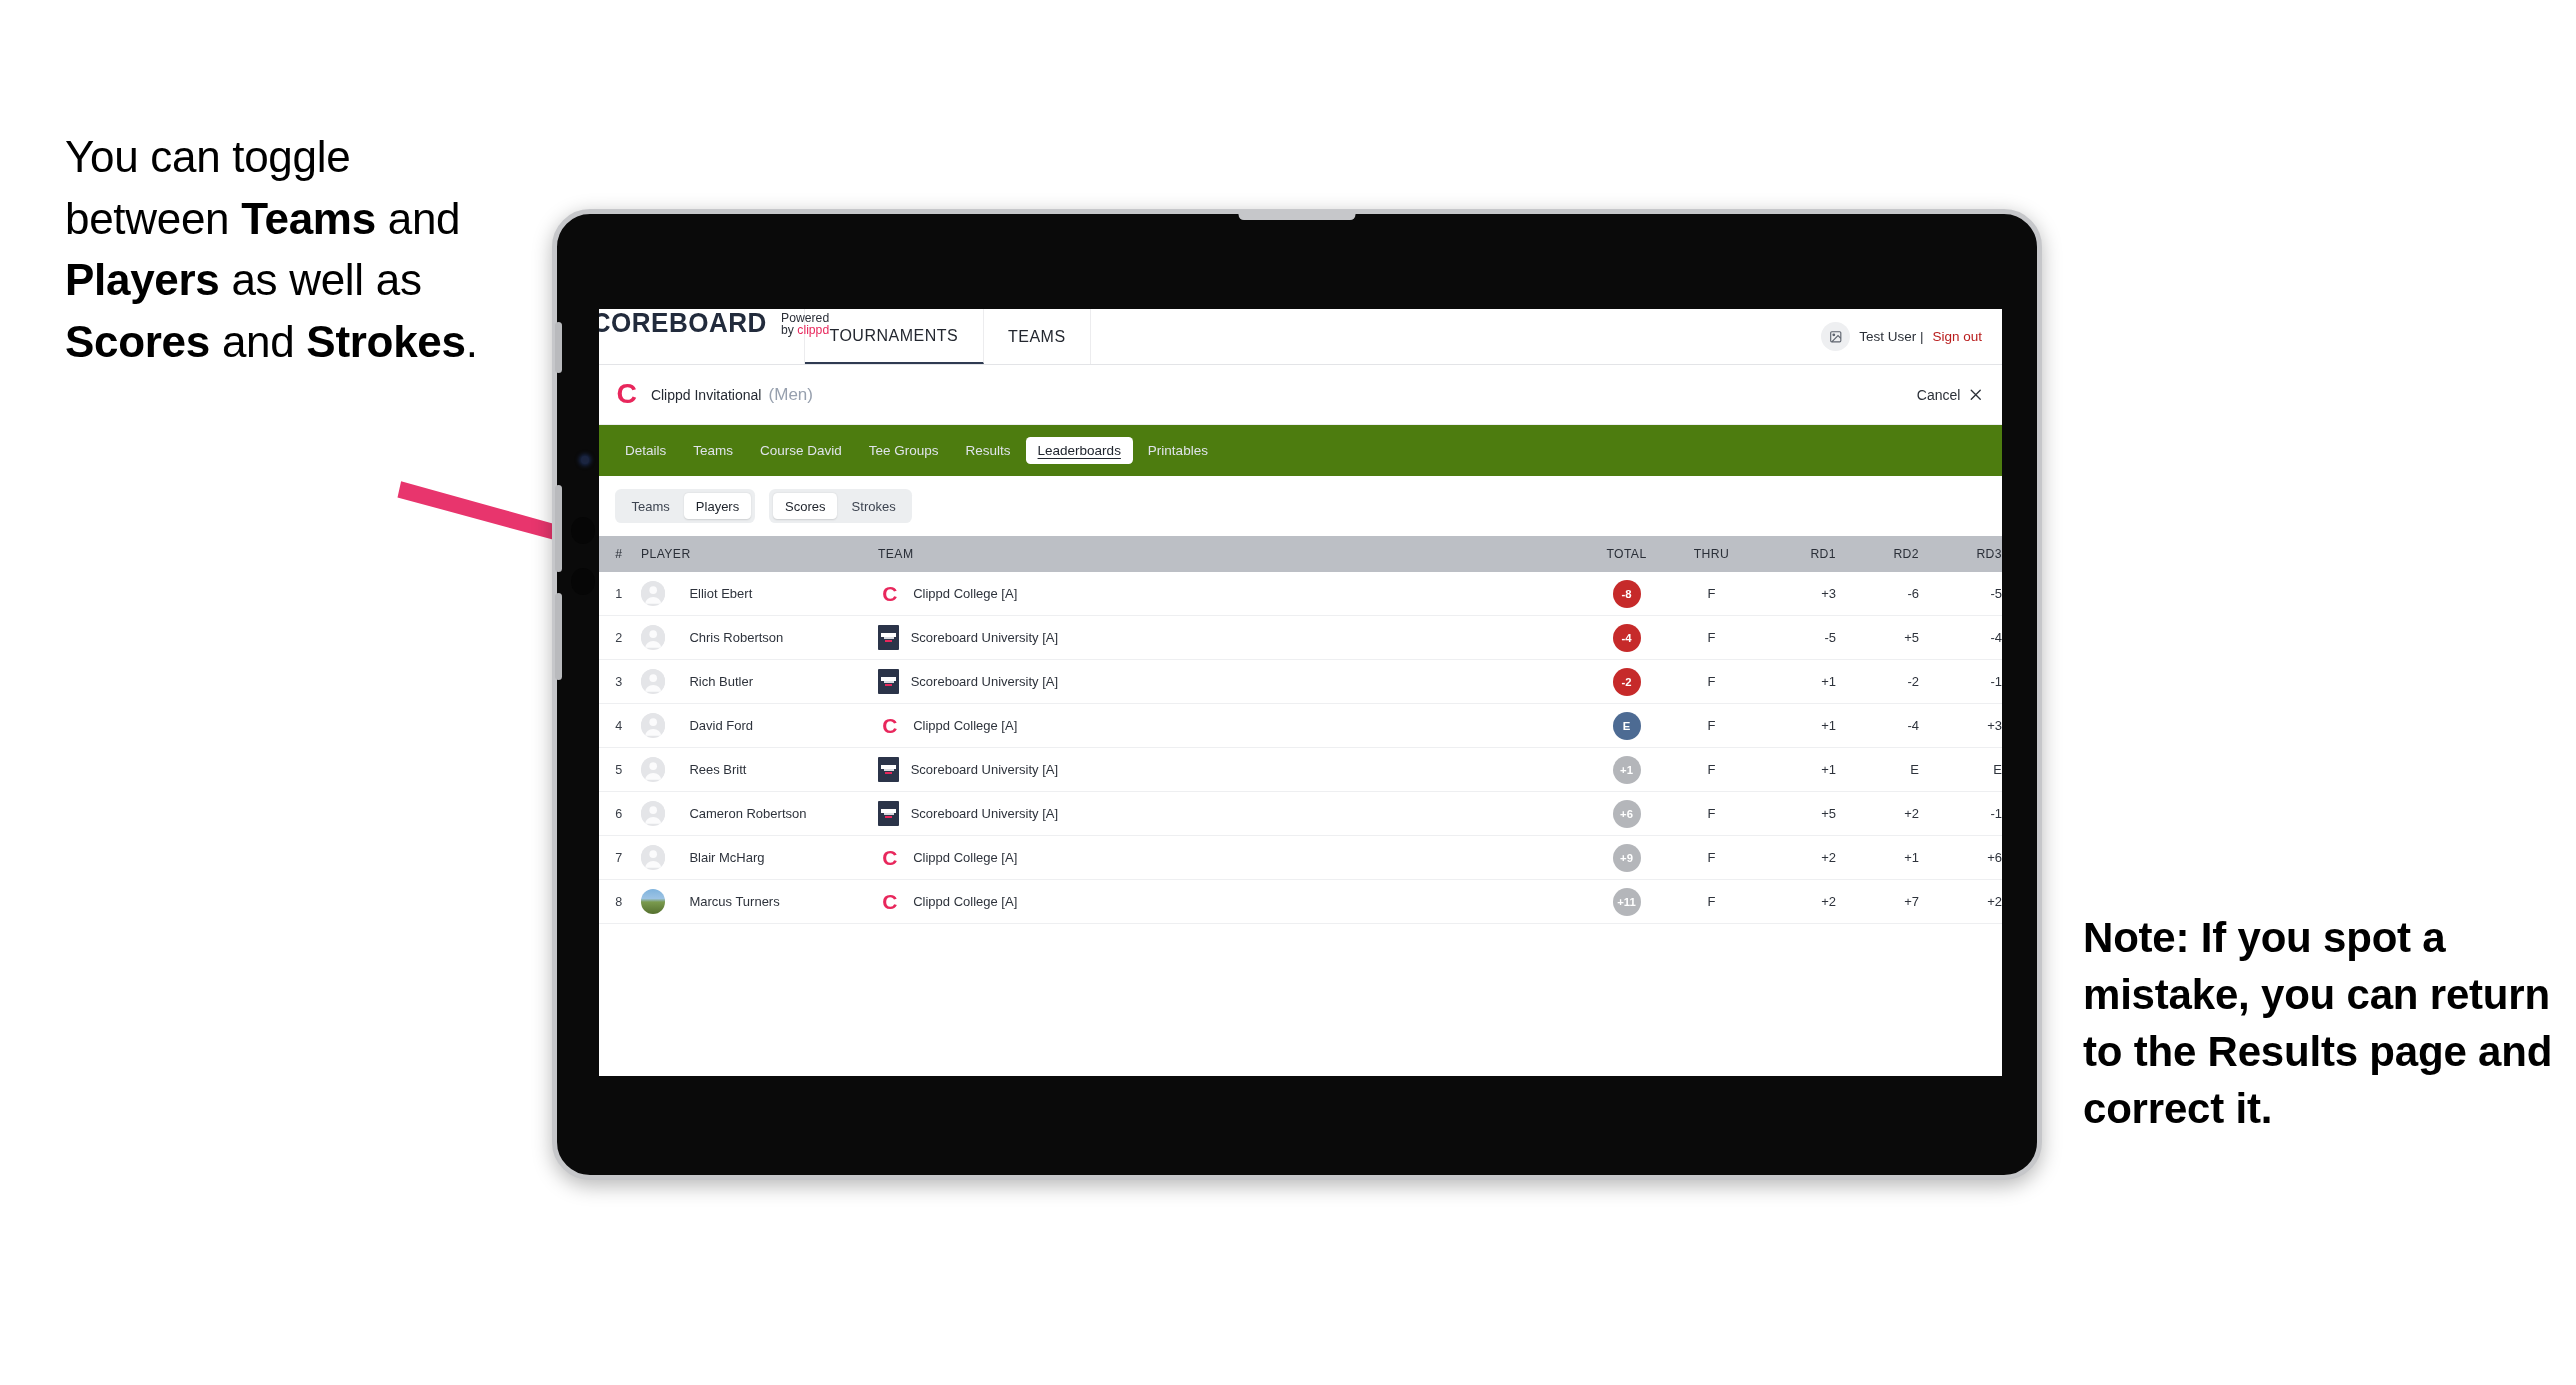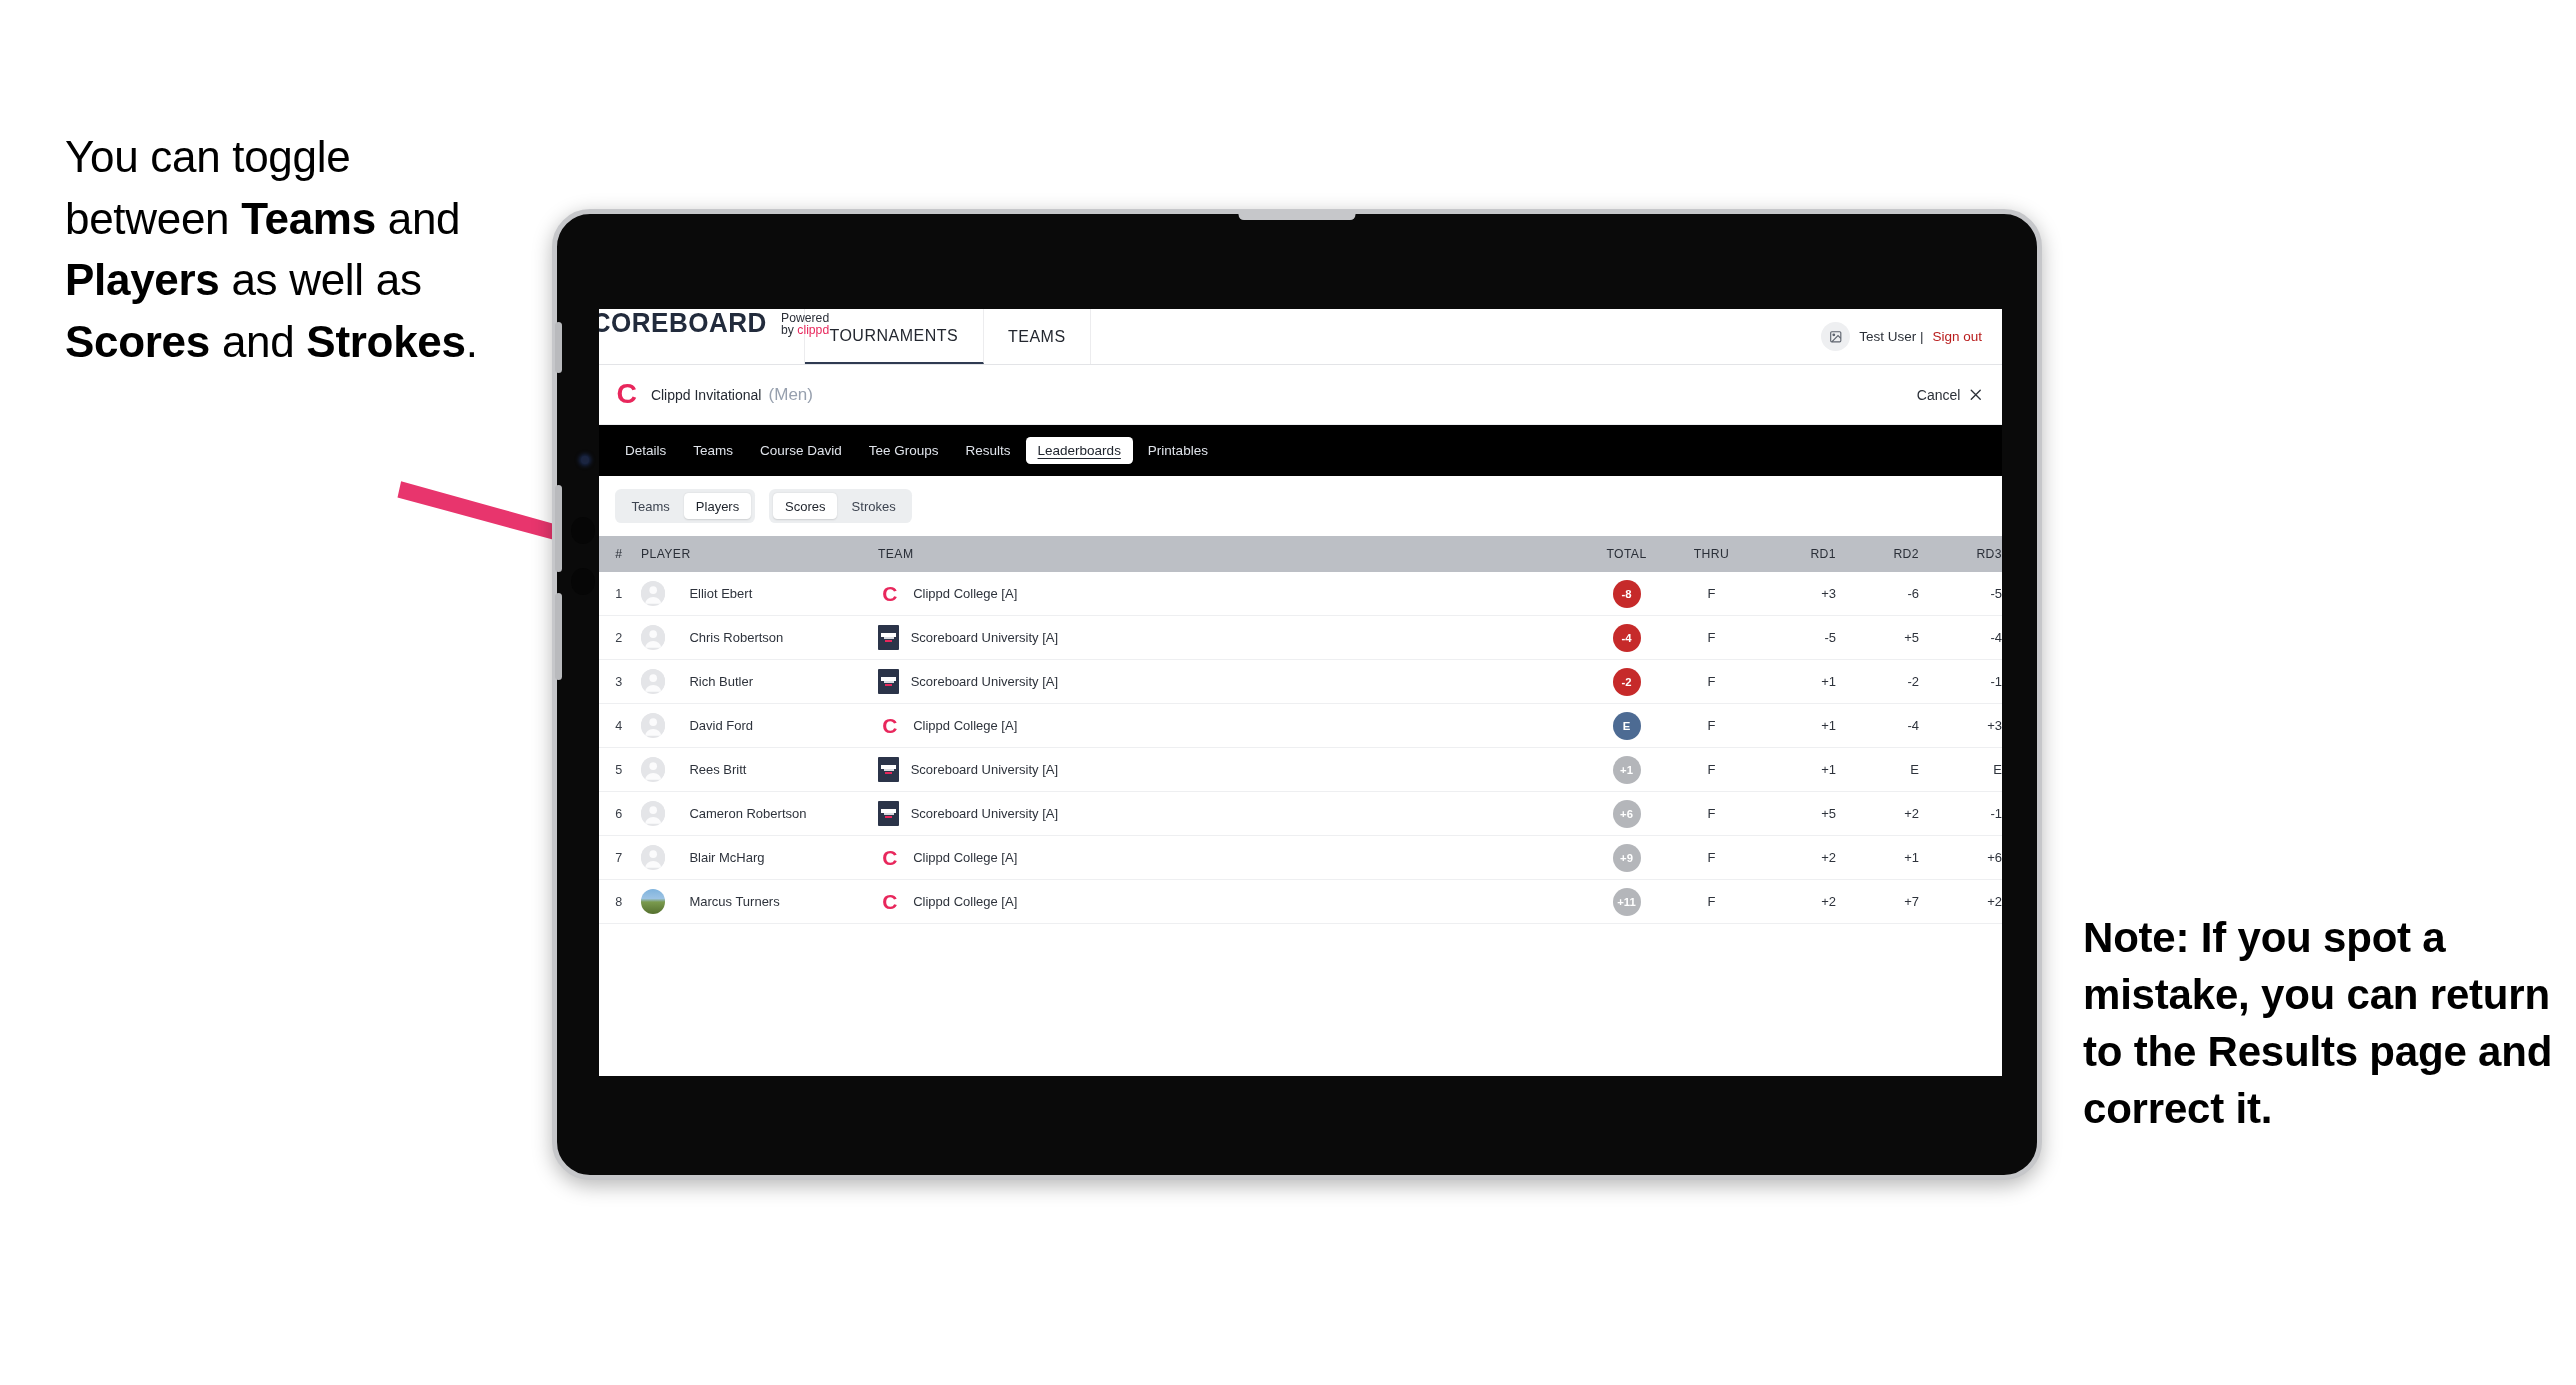--- a/index.html
+++ b/index.html
@@ -117,21 +117,21 @@
   }
   .t-name { font-size:14px; color:#252a33; }
   .t-gender { font-size:17px; color:#97a0ae; margin-left:7.2px; }
   .cancel {
     margin-left:auto; display:flex; align-items:center; gap:8.1px;
     font-size:14px; color:#2b3038; cursor:pointer;
   }
 
   
   .navstrip {
-    height: 51px; background:#000000; display:flex; align-items:center;
+    height: 51px; background:#4d7c0f; display:flex; align-items:center;
     padding-left: 14.4px; gap: 3.6px;
   }
   .nav-item {
     font-size: 13.5px; color:#dfe3ea; padding: 6.3px 11.7px; border-radius:4.5px;
     cursor:pointer; white-space:nowrap;
   }
   .nav-item.active {
     background:#fff; color:#20252e; text-decoration:underline;
     text-underline-offset: 2.7px; font-weight:400;
   }

